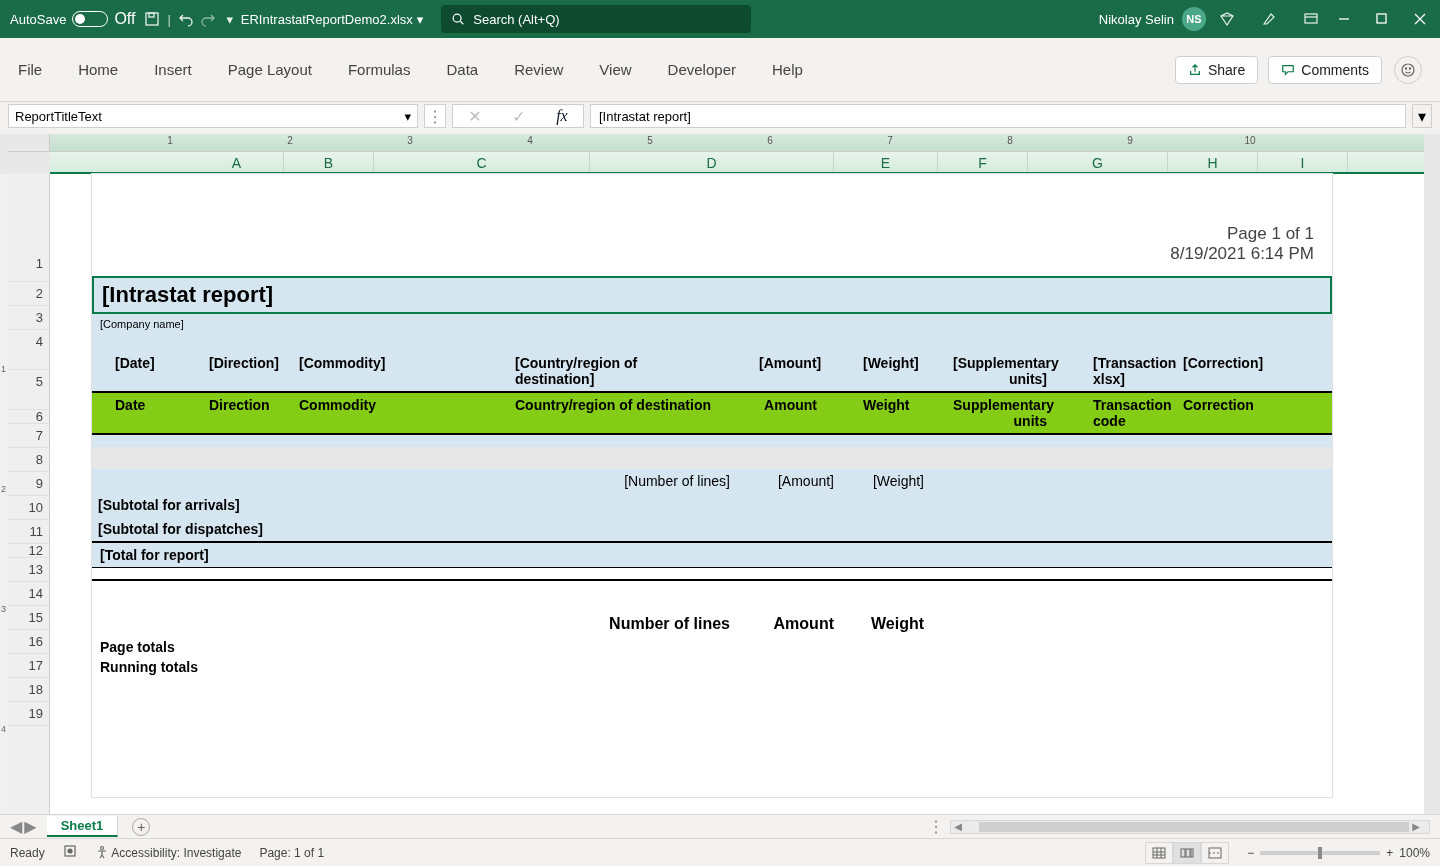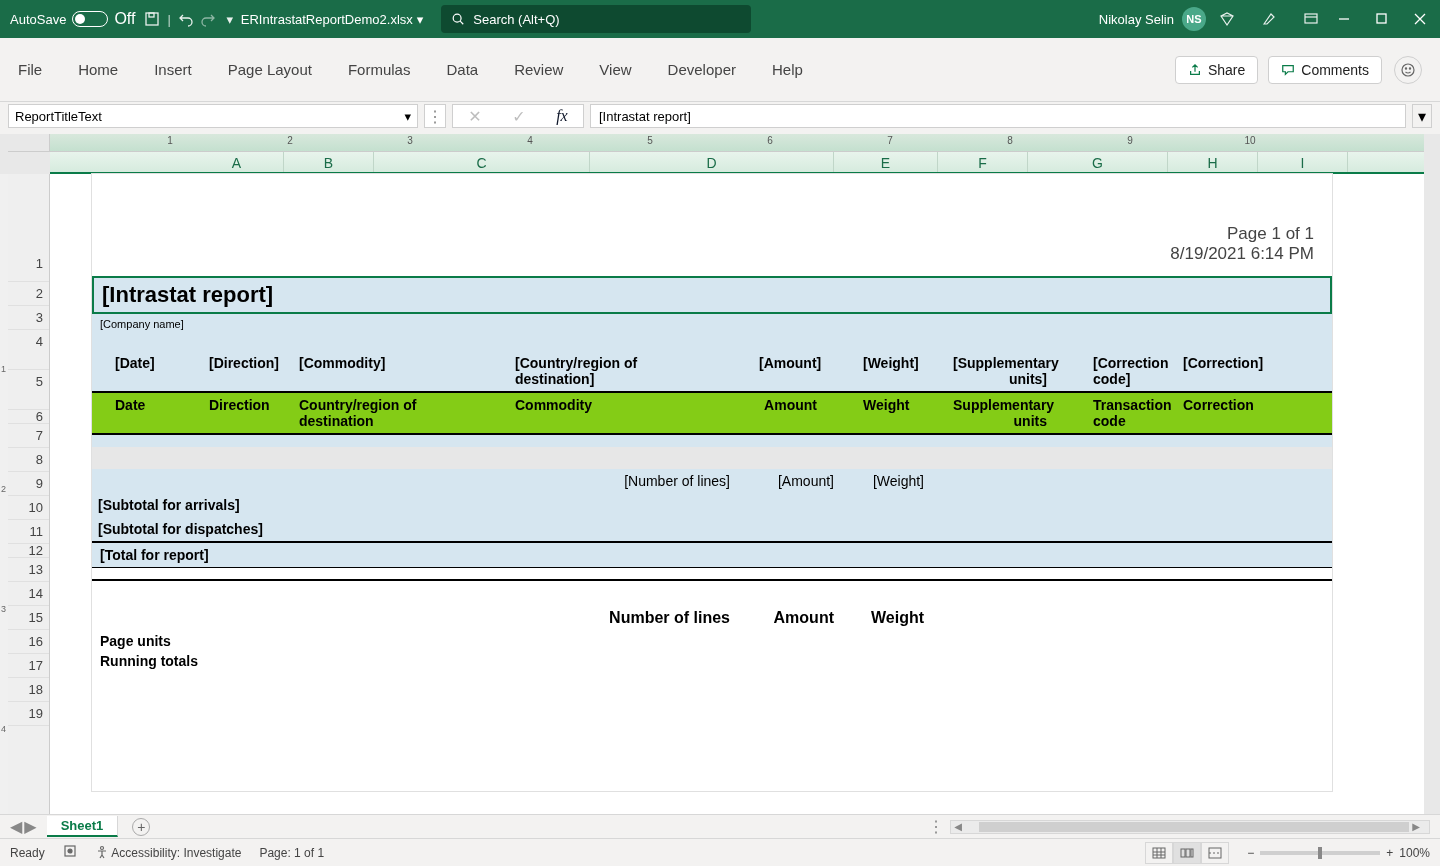--- a/index.html
+++ b/index.html
@@ -68,21 +68,21 @@
 .line-black { border-top: 2px solid #000; }
 .dh-row { background: #84cc16; font-weight: 700; }
 .stripe1 { background: #d6e6f0; height: 14px; }
 .stripe2 { background: #e7e7e7; height: 22px; }
 .sum-row { background: #d6e6f0; display: grid; grid-template-columns: 400px 244px 104px 90px 1fr; font-size: 14px; }
 .sum-row div { padding: 4px 6px; }
 .sum-row .right { text-align: right; }
 .sum-label { font-weight: 700; }
 .total-row { background: #d6e6f0; font-weight: 700; padding: 4px 8px; font-size: 14px; }
 .ft-hdr { display: grid; grid-template-columns: 400px 244px 104px 90px 1fr; font-weight: 700; padding-top: 24px; }
-.ft-hdr div { padding: 4px 6px; }
+.ft-hdr div { padding: 4px 6px; margin-top: 6px; }
 .ft-hdr .right { text-align: right; }
 .ft-row { padding: 2px 8px; font-weight: 700; font-size: 14px; }
 
 
 .sheetbar { position: absolute; left: 0; right: 0; bottom: 28px; height: 24px; background: #f3f2f1; display: flex; align-items: center; border-top: 1px solid #d7d7d7; }
 .sheetbar .nav { display: flex; gap: 2px; padding: 0 10px; color: #888; }
 .st { padding: 2px 14px; border-right: 1px solid #d7d7d7; background: #fff; color: #0a7b48; font-weight: 600; font-size: 13px; border-bottom: 2px solid #0a7b48; }
 .addsheet { width: 18px; height: 18px; border: 1px solid #aaa; border-radius: 50%; display: flex; align-items: center; justify-content: center; margin-left: 14px; color: #666; font-size: 14px; }
 .sbspacer { flex: 1; }
 .hscroll { width: 480px; height: 14px; background: #ebebeb; border: 1px solid #d7d7d7; margin-right: 10px; display: flex; align-items: center; }
@@ -295,28 +295,28 @@
       <div class="report-title-cell">[Intrastat report]</div>
       <div class="company">[Company name]</div>
       <div class="th-row">
         <div>[Date]</div>
         <div>[Direction]</div>
         <div>[Commodity]</div>
         <div>[Country/region of destination]</div>
         <div class="right">[Amount]</div>
         <div class="right">[Weight]</div>
         <div class="right">[Supplementary units]</div>
-        <div>[Correction code]</div>
+        <div>[Transaction xlsx]</div>
         <div>[Correction]</div>
       </div>
       <div class="dh-row line-black">
         <div>Date</div>
         <div>Direction</div>
+        <div>Commodity</div>
         <div>Country/region of destination</div>
-        <div>Commodity</div>
         <div class="right">Amount</div>
         <div class="right">Weight</div>
         <div class="right">Supplementary units</div>
         <div>Transaction code</div>
         <div>Correction</div>
       </div>
       <div class="stripe1 line-black"></div>
       <div class="stripe2"></div>
       <div class="sum-row">
         <div></div>
@@ -342,21 +342,21 @@
       <div class="total-row line-black">[Total for report]</div>
       <div style="height:12px;border-top:1px solid #000"></div>
       <div class="line-black"></div>
       <div class="ft-hdr">
         <div></div>
         <div style="text-align:right">Number of lines</div>
         <div class="right">Amount</div>
         <div class="right">Weight</div>
         <div></div>
       </div>
-      <div class="ft-row">Page units</div>
+      <div class="ft-row">Page totals</div>
       <div class="ft-row">Running totals</div>
       <div style="height:120px"></div>
     </div>
   </div>
 </div>
 
 <div class="sheetbar">
   <div class="nav">
     <span>◀</span>
     <span>▶</span>

